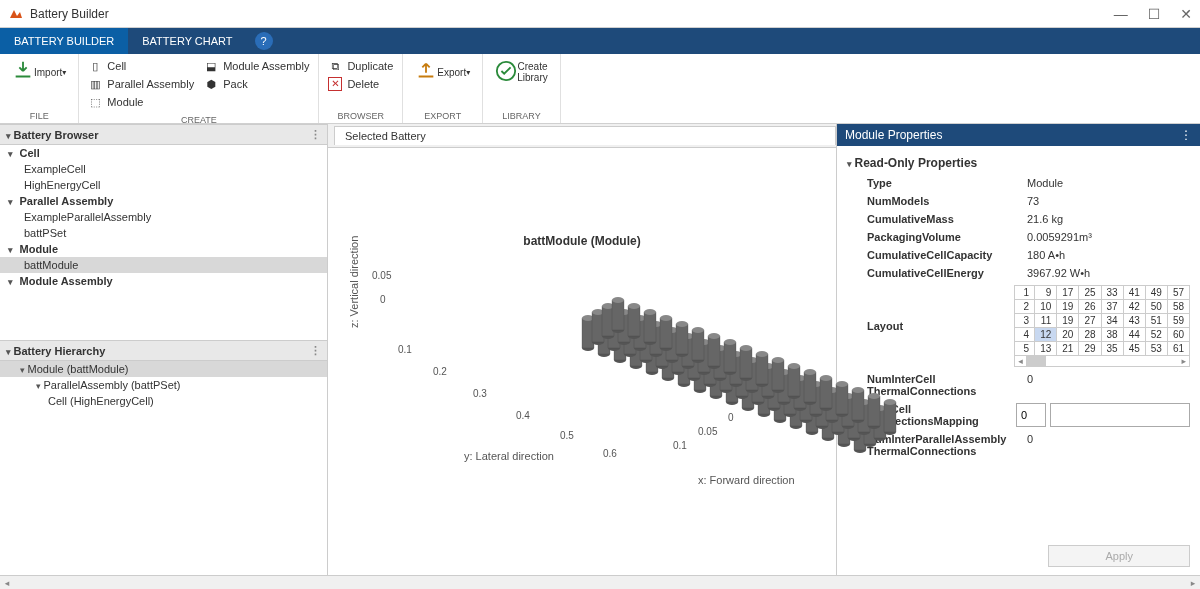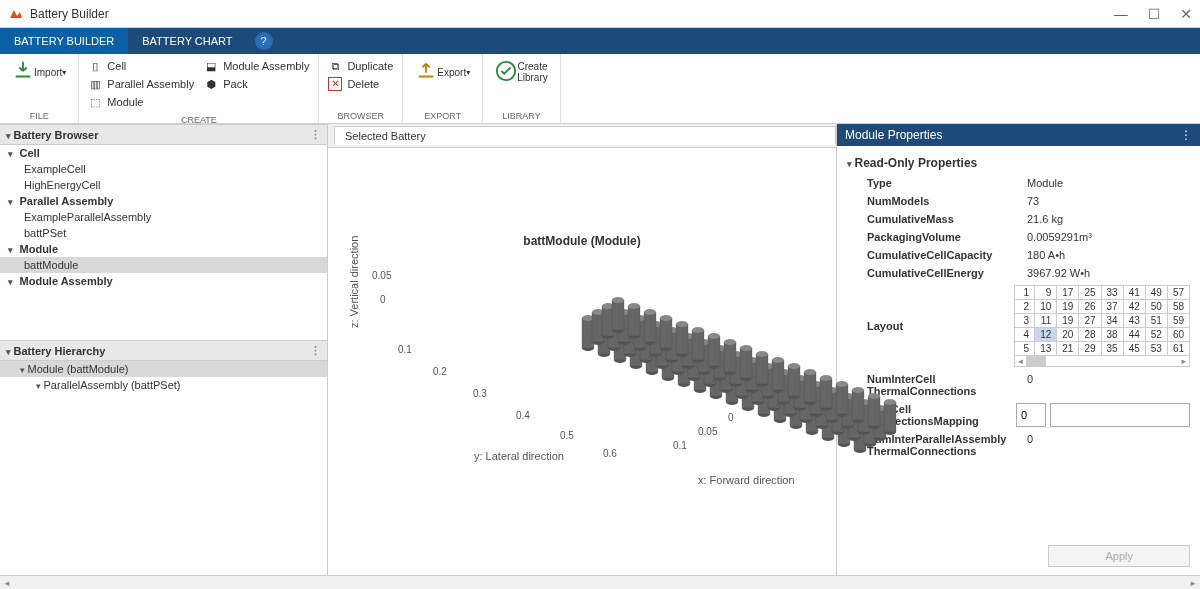--- a/index.html
+++ b/index.html
@@ -205,32 +205,33 @@
         </div>
     </div>
     <div class="panelhdr">
       <span class="caret"></span>
       <span>Battery Hierarchy</span>
       <span class="menu">⋮</span>
     </div>
     <div class="tree">
       <div class="treeitem sel" style="padding-left:20px"><span class="caret"></span><span>Module (battModule)</span></div>
       <div class="treeitem ind2"><span class="caret"></span><span>ParallelAssembly (battPSet)</span></div>
+      <div class="treeitem ind3">Cell (HighEnergyCell)</div>
     </div>
   </div>
 
   <div class="center">
     <div class="tabs-sel">
       <div class="tab">Selected Battery</div>
       <div class="menu">⋮</div>
     </div>
     <div class="chartarea">
       <div class="chart-title">battModule (Module)</div>
       <div class="axis-label" style="left:20px;top:180px;transform:rotate(-90deg);transform-origin:left top">z: Vertical direction</div>
-      <div class="axis-label" style="left:146px;top:302px">y: Lateral direction</div>
+      <div class="axis-label" style="left:136px;top:302px">y: Lateral direction</div>
       <div class="axis-label" style="left:370px;top:326px">x: Forward direction</div>
       <div class="ticklabel" style="left:44px;top:122px">0.05</div>
       <div class="ticklabel" style="left:52px;top:146px">0</div>
       <div class="ticklabel" style="left:70px;top:196px">0.1</div>
       <div class="ticklabel" style="left:105px;top:218px">0.2</div>
       <div class="ticklabel" style="left:145px;top:240px">0.3</div>
       <div class="ticklabel" style="left:188px;top:262px">0.4</div>
       <div class="ticklabel" style="left:232px;top:282px">0.5</div>
       <div class="ticklabel" style="left:275px;top:300px">0.6</div>
       <div class="ticklabel" style="left:400px;top:264px">0</div>

